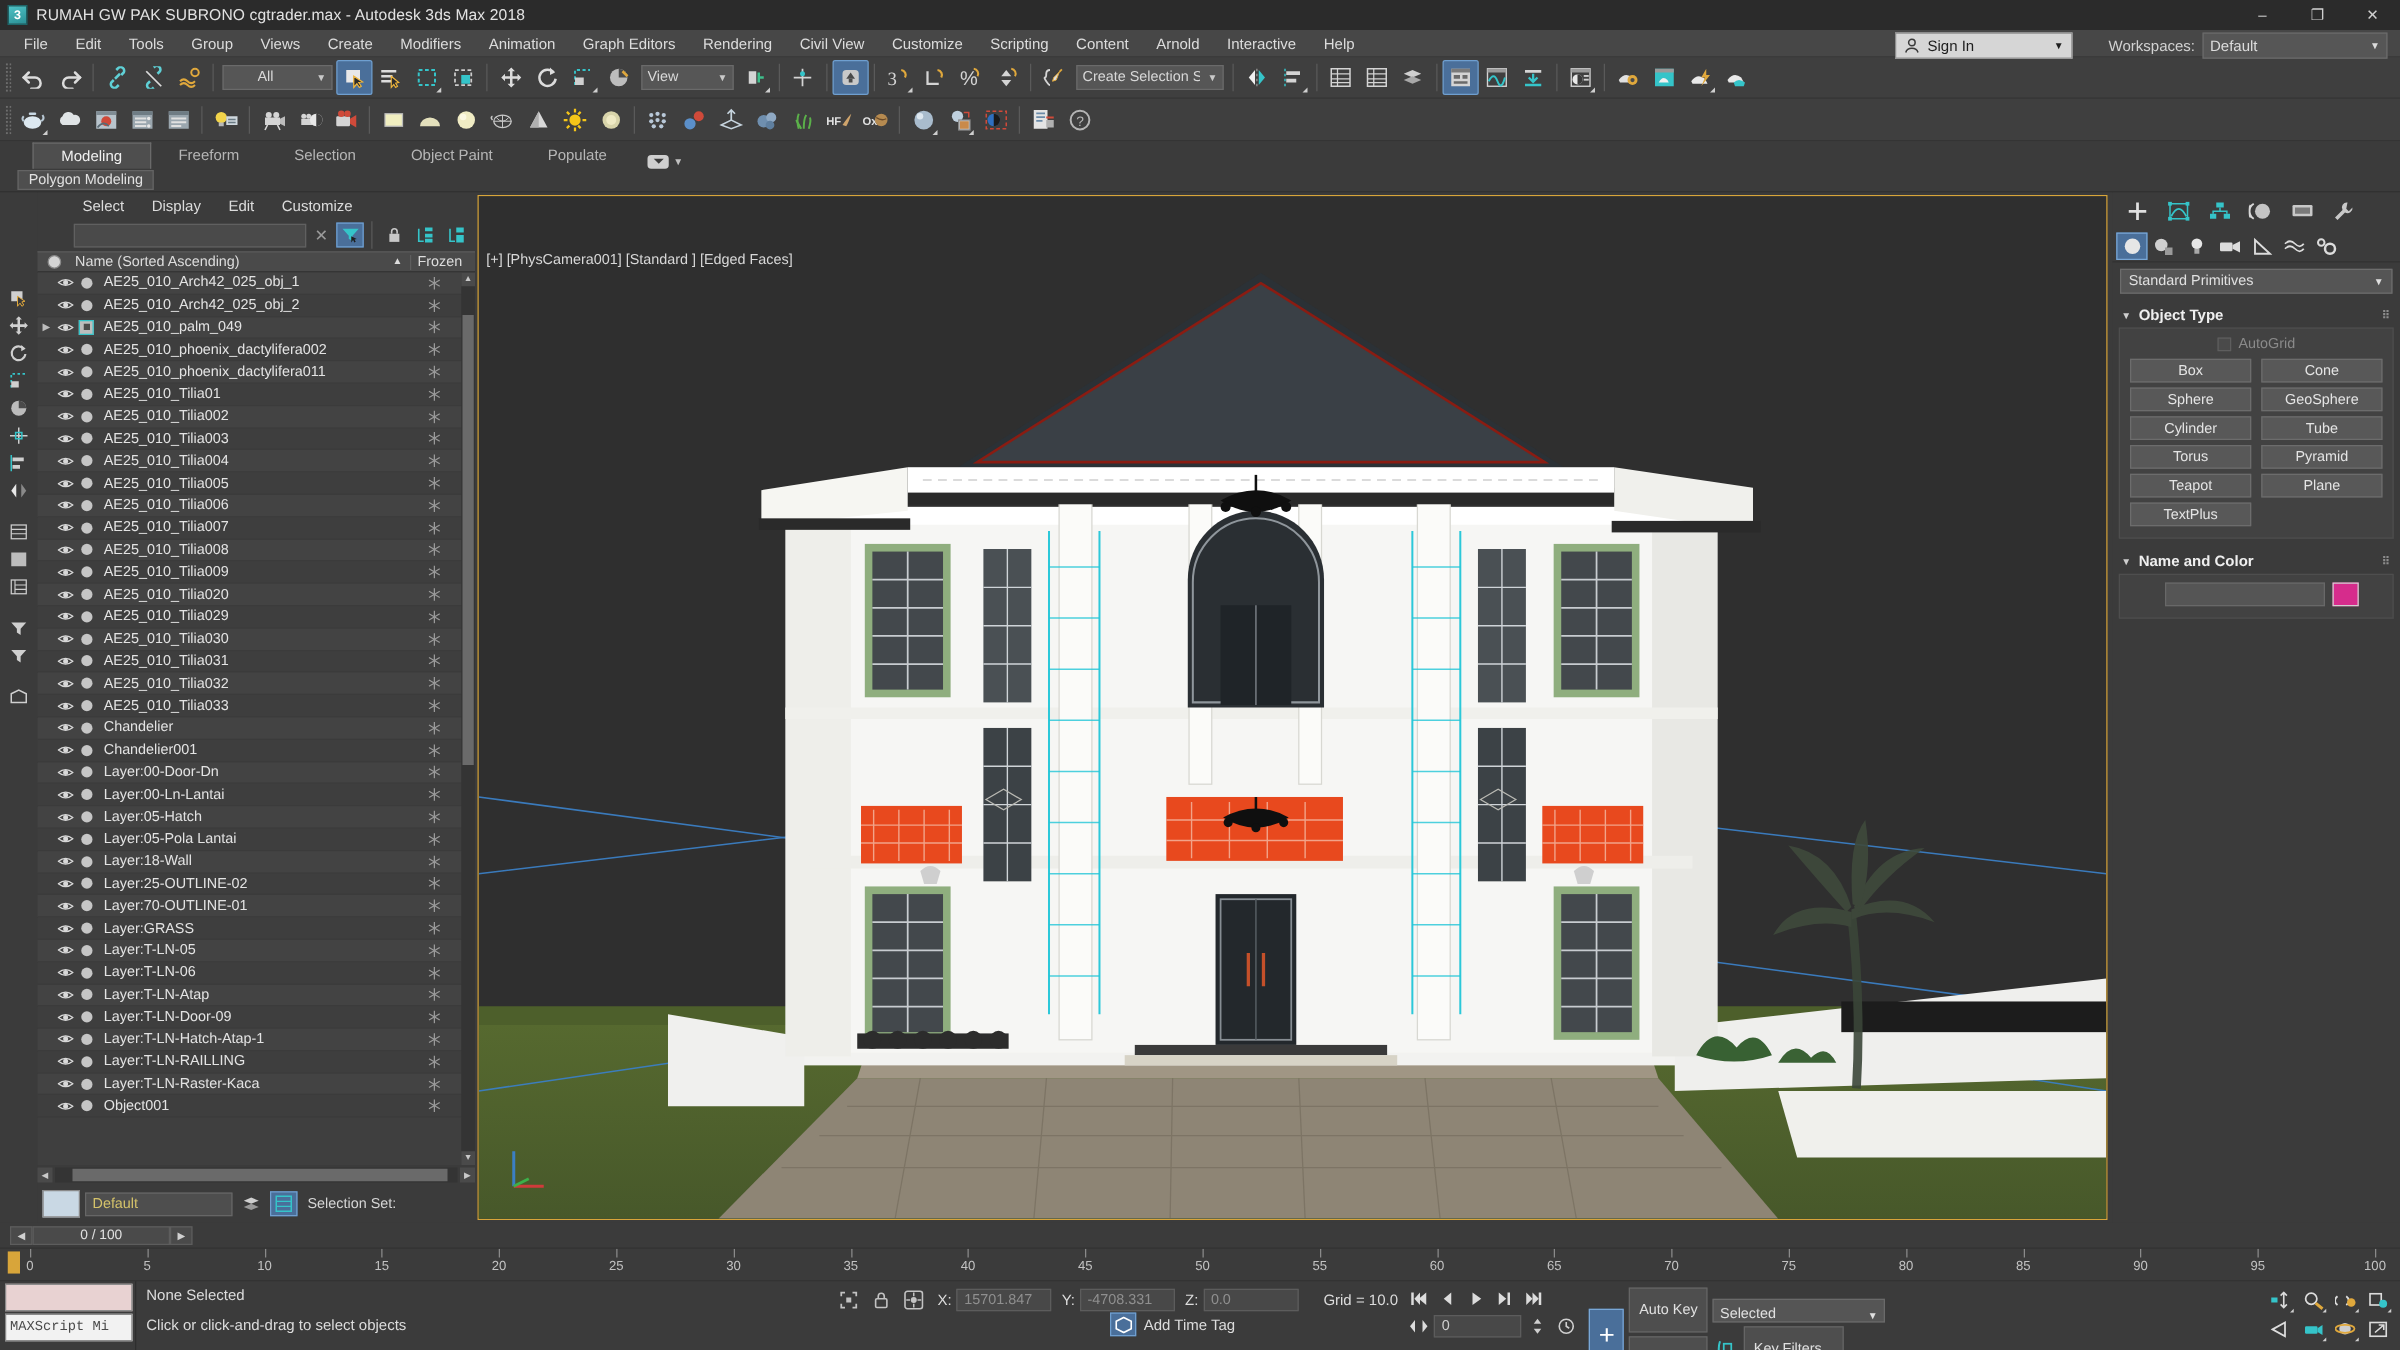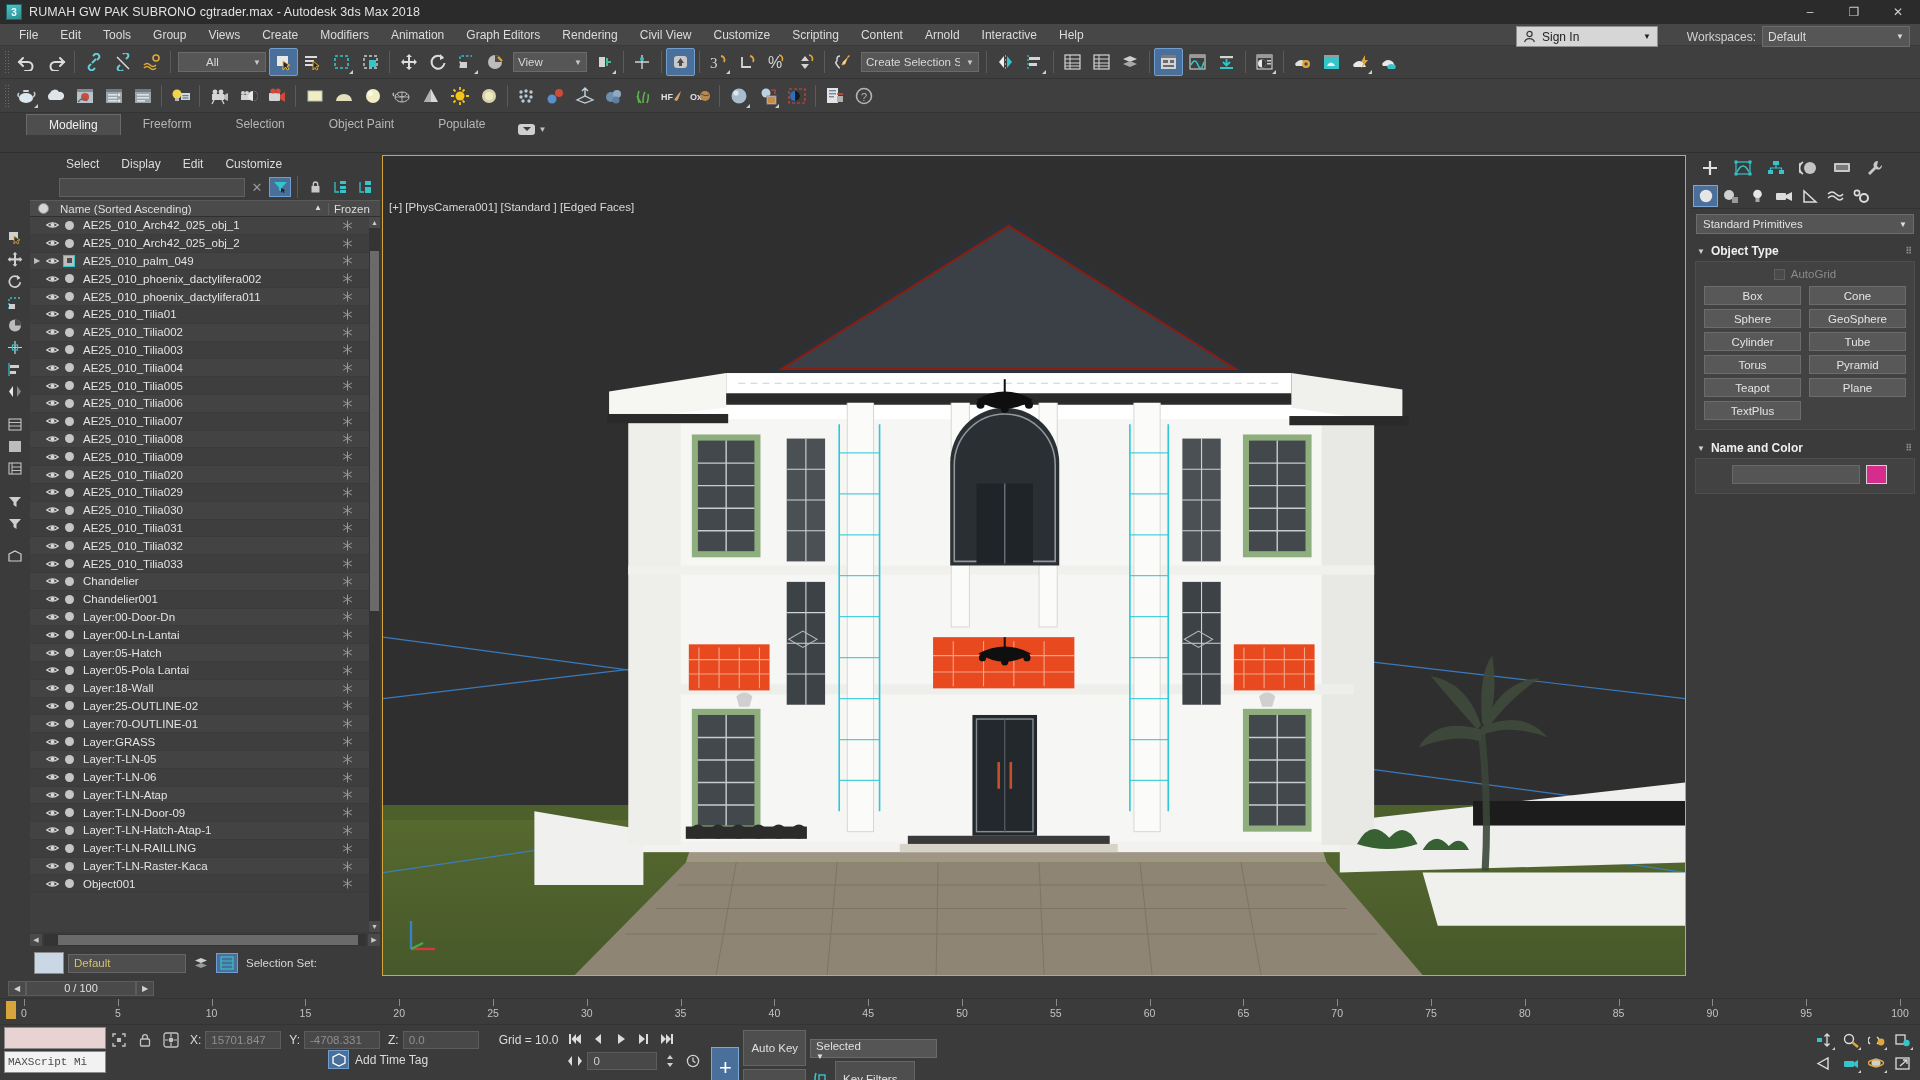--- a/index.html
+++ b/index.html
@@ -240,23 +240,23 @@
   .addtag-ico { width: 21px; height: 19px; background: #4a6f9a; border: 1px solid #6f9fd0;
                 display: flex; align-items: center; justify-content: center; }
   .playback { display: flex; align-items: center; gap: 2px; padding: 4px 2px 0 6px; }
   .pbtn { width: 21px; height: 20px; display: flex; align-items: center; justify-content: center;
           border: 1px solid transparent; color: #dcdcdc; font-size: 10px; }
   .framefield { width: 70px; height: 18px; background: #484848; border: 1px solid #5c5c5c;
                 display: flex; align-items: center; padding-left: 5px; font-size: 11.5px; color: #cfcfcf; }
   .keyarea { display: flex; align-items: center; gap: 4px; }
   .keybtn { height: 36px; padding: 0 7px; background: #4e4e4e; border: 1px solid #656565;
             font-size: 11.5px; color: #e0e0e0; display: flex; align-items: center; }
-  .selcombo { width: 127px; height: 19px; background: #555; border: 1px solid #6a6a6a;
-              display: flex; align-items: flex-start; justify-content: space-between; padding: 0 5px;
-              font-size: 11.5px; color: #e0e0e0; flex-direction: column; }
+  .selcombo { width: 138px; height: 19px; background: #555; border: 1px solid #6a6a6a;
+              display: flex; align-items: flex-end; justify-content: space-between; padding: 0 5px;
+              font-size: 11.5px; color: #e0e0e0; }
   .navgrid { display: grid; grid-template-columns: repeat(4, 26px); grid-auto-rows: 23px; }
   .navbtn { display: flex; align-items: center; justify-content: center; border: 1px solid transparent;
             position: relative; }
   .navbtn .corner { position: absolute; right: 2px; bottom: 1px; width: 0; height: 0;
                     border-left: 3px solid transparent; border-bottom: 3px solid #cfcfcf; }
   .bigplus { width: 28px; height: 42px; background: #4a6f9a; border: 1px solid #79a7d6;
              display: flex; align-items: center; justify-content: center; color: #fff; font-size: 22px; }
   svg { display: block; }
 </style>
 </head>
@@ -826,20 +826,23 @@
     <div class="ribtabs">
       <div class="ribtab on">Modeling</div>
       <div class="ribtab">Freeform</div>
       <div class="ribtab">Selection</div>
       <div class="ribtab">Object Paint</div>
       <div class="ribtab">Populate</div>
       <div class="rib-drop">
         <span class="rib-pill"></span>
         <span style="font-size:8px;color:#c0c0c0;">▼</span>
       </div>
+    </div>
+    <div class="ribbon-sub">
+      <span class="chip">Polygon Modeling</span>
     </div>
   </div>
 
   <div class="body">
 
     <div class="leftrail">
       <div class="lbtn">
         <svg width="16" height="15" viewBox="0 0 16 15">
             <rect x="2" y="2" width="9" height="8" fill="#d0d0d0"></rect>
             <path d="M7 6 L7 14 L9 11.5 L10.5 14 L12 13 L10.5 10.5 L13 10 Z" fill="#3a3a3a" stroke="#e0a83c" stroke-width="0.8"></path>
@@ -2162,20 +2165,24 @@
       <div class="tick" style="left: 1900px;"></div>
       <div class="tlabel" style="left: 1900px;">100</div>
     </div>
 
   <div class="statusbar">
     <div class="mxs">
       <div class="mxs-top"></div>
       <div class="mxs-bot">MAXScript Mi</div>
     </div>
 
+    <div class="statusmid">
+      <div class="st-line">None Selected</div>
+      <div class="st-line">Click or click-and-drag to select objects</div>
+    </div>
 
     <div style="display:flex;flex-direction:column;">
       <div class="coords">
         <div class="co-ico">
           <svg width="16" height="16" viewBox="0 0 16 16">
               <g stroke="#c2c2c2" stroke-width="1.4" fill="none">
                 <path d="M2 5 V2 H5 M11 2 H14 V5 M14 11 V14 H11 M5 14 H2 V11"></path>
               </g>
               <rect x="6" y="6" width="4" height="4" fill="#c2c2c2"></rect>
             </svg>

